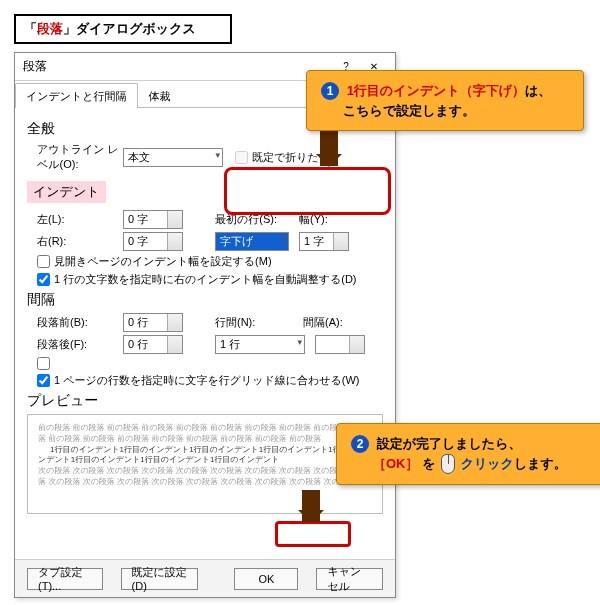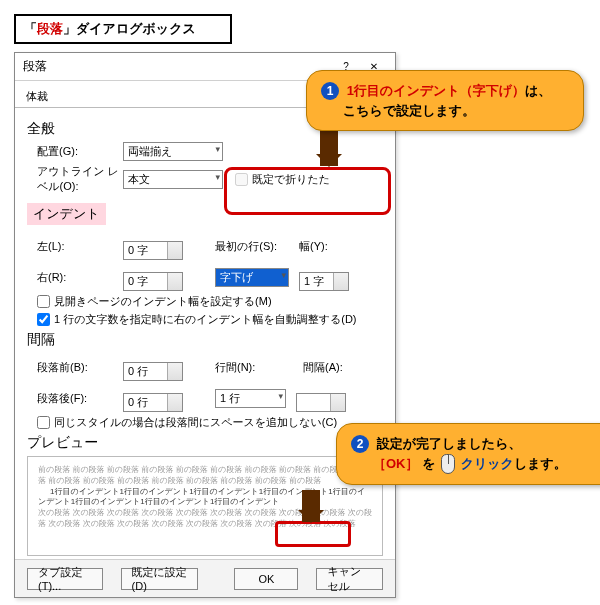--- a/index.html
+++ b/index.html
@@ -76,21 +76,21 @@
     display: inline-flex; align-items: center;
     position: relative;
     font-size: 11px;
   }
   .combo { padding: 0 14px 0 4px; }
   .combo::after {
     content: "▾";
     position: absolute; right: 2px; top: 1px;
     font-size: 9px; color: #555;
   }
-  .spin { padding: 0 18px 0 4px; margin-top: 9px; }
+  .spin { padding: 0 18px 0 4px; }
   .spin::after {
     content: "";
     position: absolute; right: 0; top: 0; bottom: 0; width: 14px;
     border-left: 1px solid #aaa;
     background: linear-gradient(#f2f2f2,#e0e0e0);
   }
   .spin .arrows {
     position:absolute; right:2px; top:0; height:100%;
     display:flex; flex-direction:column; justify-content:center;
     font-size:6px; line-height:6px; color:#444;
@@ -109,21 +109,21 @@
     border: 3px solid #d10000;
     border-radius: 8px;
     pointer-events: none;
   }
   .ring1 { left: 224px; top: 167px; width: 167px; height: 48px; }
   .ring2 { left: 275px; top: 521px; width: 76px; height: 26px; border-radius: 4px; }
   .callout {
     position: absolute;
     background: #ffb030;
     border: 1px solid #b87a00;
-    border-radius: 16px;
+    border-radius: 4px;
     box-shadow: 2px 2px 5px rgba(0,0,0,0.3);
     padding: 10px 14px;
     font-size: 13px;
     line-height: 1.5;
     font-weight: bold;
   }
   .callout .num {
     display: inline-block;
     width: 18px; height: 18px;
     background: #1050c0;
@@ -211,30 +211,27 @@
 <div class="dialog">
   <div class="titlebar">
     <span class="title">段落</span>
     <span class="controls">
       <span>?</span>
       <span>✕</span>
     </span>
   </div>
 
   <div class="tabs">
+    <div class="tab active">インデントと行間隔</div>
     <div class="tab">体裁</div>
   </div>
 
   <div class="content">
     <div class="section-label">全般</div>
 
-    <div class="row">
-      <span class="lbl">配置(G):</span>
-      <span class="combo" style="width:100px">両端揃え</span>
-    </div>
     <div class="row">
       <span class="lbl">アウトライン レベル(O):</span>
       <span class="combo" style="width:100px">本文</span>
       <label class="chk" style="margin-left:12px">
         <input type="checkbox" disabled="" style="">
         <span>既定で折りたた</span>
       </label>
     </div>
 
     <div class="indent-hdr">インデント</div>
@@ -287,31 +284,34 @@
       <span style="width:38px"></span>
       <span>間隔(A):</span>
     </div>
     <div class="row">
       <span class="lbl">段落後(F):</span>
       <span class="spin" style="width:60px">
           <span>0 行</span>
           <span class="arrows">▲<br>▼</span>
         </span>
       <span style="width:32px"></span>
-      <span class="combo" style="width:71px">1 行</span>
+      <span class="combo" style="width:90px">1 行</span>
       <span style="width:10px"></span>
       <span class="spin" style="width:50px">
           <span></span>
           <span class="arrows">▲<br>▼</span>
         </span>
     </div>
 
     <label class="chk">
       <input type="checkbox" style="">
-      <span>同じスタイルの場合は段落間にスペースを追加しない(C)</span>
+    </label>
+    <label class="chk">
+      <input type="checkbox" checked="" style="">
+      <span>1 ページの行数を指定時に文字を行グリッド線に合わせる(W)</span>
     </label>
 
     <div class="section-label">プレビュー</div>
     <div class="preview">
       <div>前の段落 前の段落 前の段落 前の段落 前の段落 前の段落 前の段落 前の段落 前の段落 前の段落 前の段落 前の段落 前の段落 前の段落 前の段落 前の段落 前の段落 前の段落</div>
       <div class="dark" style="text-indent:1.5em">1行目のインデント1行目のインデント1行目のインデント1行目のインデント1行目のインデント1行目のインデント1行目のインデント1行目のインデント</div>
       <div>次の段落 次の段落 次の段落 次の段落 次の段落 次の段落 次の段落 次の段落 次の段落 次の段落 次の段落 次の段落 次の段落 次の段落 次の段落 次の段落 次の段落 次の段落 次の段落</div>
     </div>
   </div>
 

